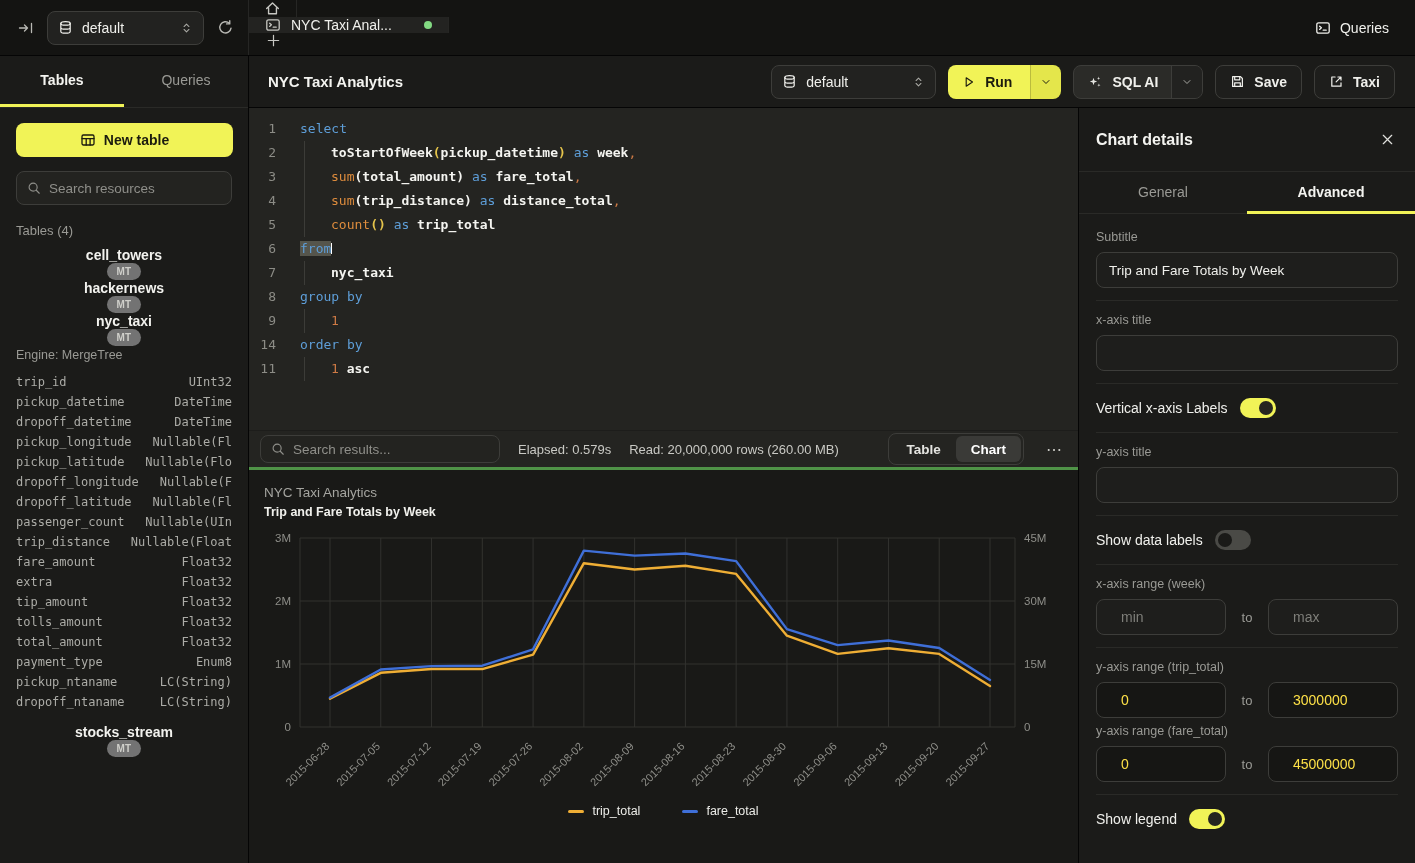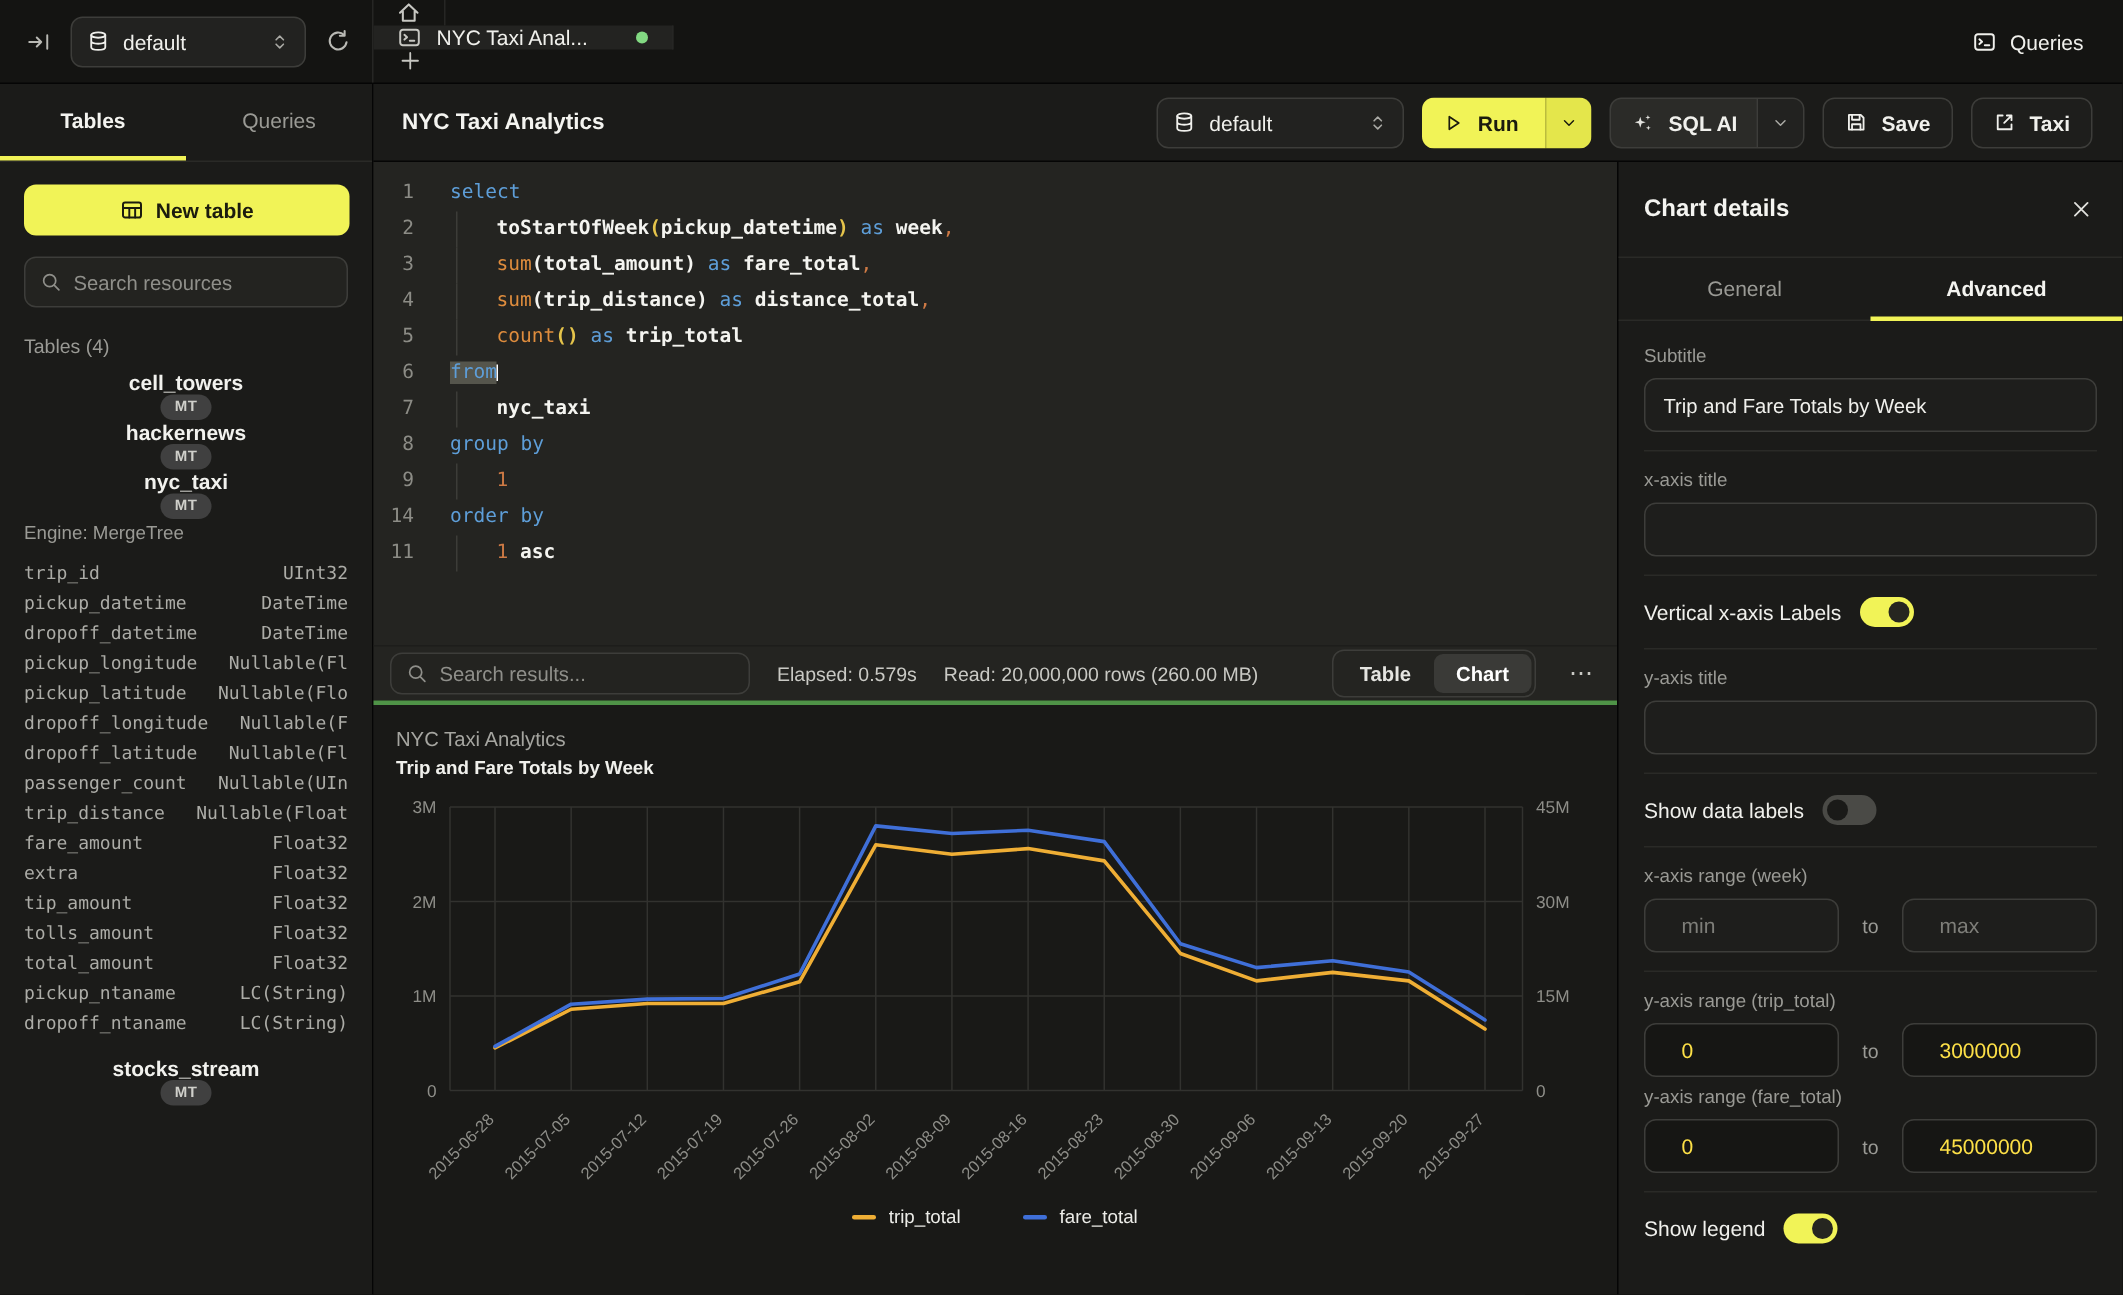--- a/index.html
+++ b/index.html
@@ -43,21 +43,21 @@
   .side-tab{flex:1;display:flex;align-items:center;justify-content:center;color:var(--gray);font-size:14px;cursor:pointer;border-bottom:3px solid transparent;}
   .side-tab.active{color:#F4F4F0;font-weight:700;border-bottom-color:var(--yellow);}
   .side-body{flex:1;overflow:hidden;padding-top:15px;}
   .new-table{margin:0 16px;height:34px;width:217px;border:none;border-radius:8px;background:var(--yellow);color:#1B1B0E;font-size:14px;font-weight:600;display:flex;align-items:center;justify-content:center;gap:8px;cursor:pointer;font-family:inherit;}
   .search-box{margin:14px 16px 0;height:34px;border:1px solid var(--border);border-radius:8px;background:#232320;display:flex;align-items:center;gap:8px;padding:0 10px;color:#8F8F8A;}
   .search-box input{background:transparent;border:none;outline:none;color:#E8E8E4;font-size:13.5px;width:100%;font-family:inherit;}
   .search-box input::placeholder{color:#8F8F8A;}
   .section-label{margin:18px 16px 9px;color:var(--gray);font-size:13px;}
   .table-row{height:33px;display:flex;align-items:center;justify-content:space-between;padding:0 16px;cursor:pointer;flex-direction:column;}
   .table-row .name{font-size:14px;font-weight:600;color:#F2F2EE;}
-  .mt-badge{background:#404040;color:#CFCFCA;font-size:10px;font-weight:700;padding:3px 9px;border-radius:10px;letter-spacing:.3px;}
+  .mt-badge{background:#737373;color:#CFCFCA;font-size:10px;font-weight:700;padding:3px 9px;border-radius:10px;letter-spacing:.3px;}
   .engine{padding:2px 16px 4px;font-size:12.5px;color:var(--gray);}
   .columns{margin-top:6px;}
   .col-row{height:20px;display:flex;align-items:center;justify-content:space-between;padding:0 16px;font-family:"DejaVu Sans Mono",monospace;font-size:12px;color:var(--lightgray);}
   .stocks{margin-top:12px;}
 
   
   .main-header{height:52px;display:flex;align-items:center;padding:0 20px 0 19px;gap:12px;background:var(--panel);border-bottom:1px solid var(--split);flex-shrink:0;}
   .page-title{font-size:15px;font-weight:600;color:#F4F4F0;}
   .hdr-right{margin-left:auto;display:flex;align-items:center;gap:12px;}
   .hdr-db{width:165px;justify-content:flex-start;}
@@ -291,20 +291,24 @@
               <span>tip_amount</span>
               <span>Float32</span>
             </div>
             <div class="col-row">
               <span>tolls_amount</span>
               <span>Float32</span>
             </div>
             <div class="col-row">
               <span>total_amount</span>
               <span>Float32</span>
+            </div>
+            <div class="col-row">
+              <span>payment_type</span>
+              <span>Enum8</span>
             </div>
             <div class="col-row">
               <span>pickup_ntaname</span>
               <span>LC(String)</span>
             </div>
             <div class="col-row">
               <span>dropoff_ntaname</span>
               <span>LC(String)</span>
             </div>
           </div>

